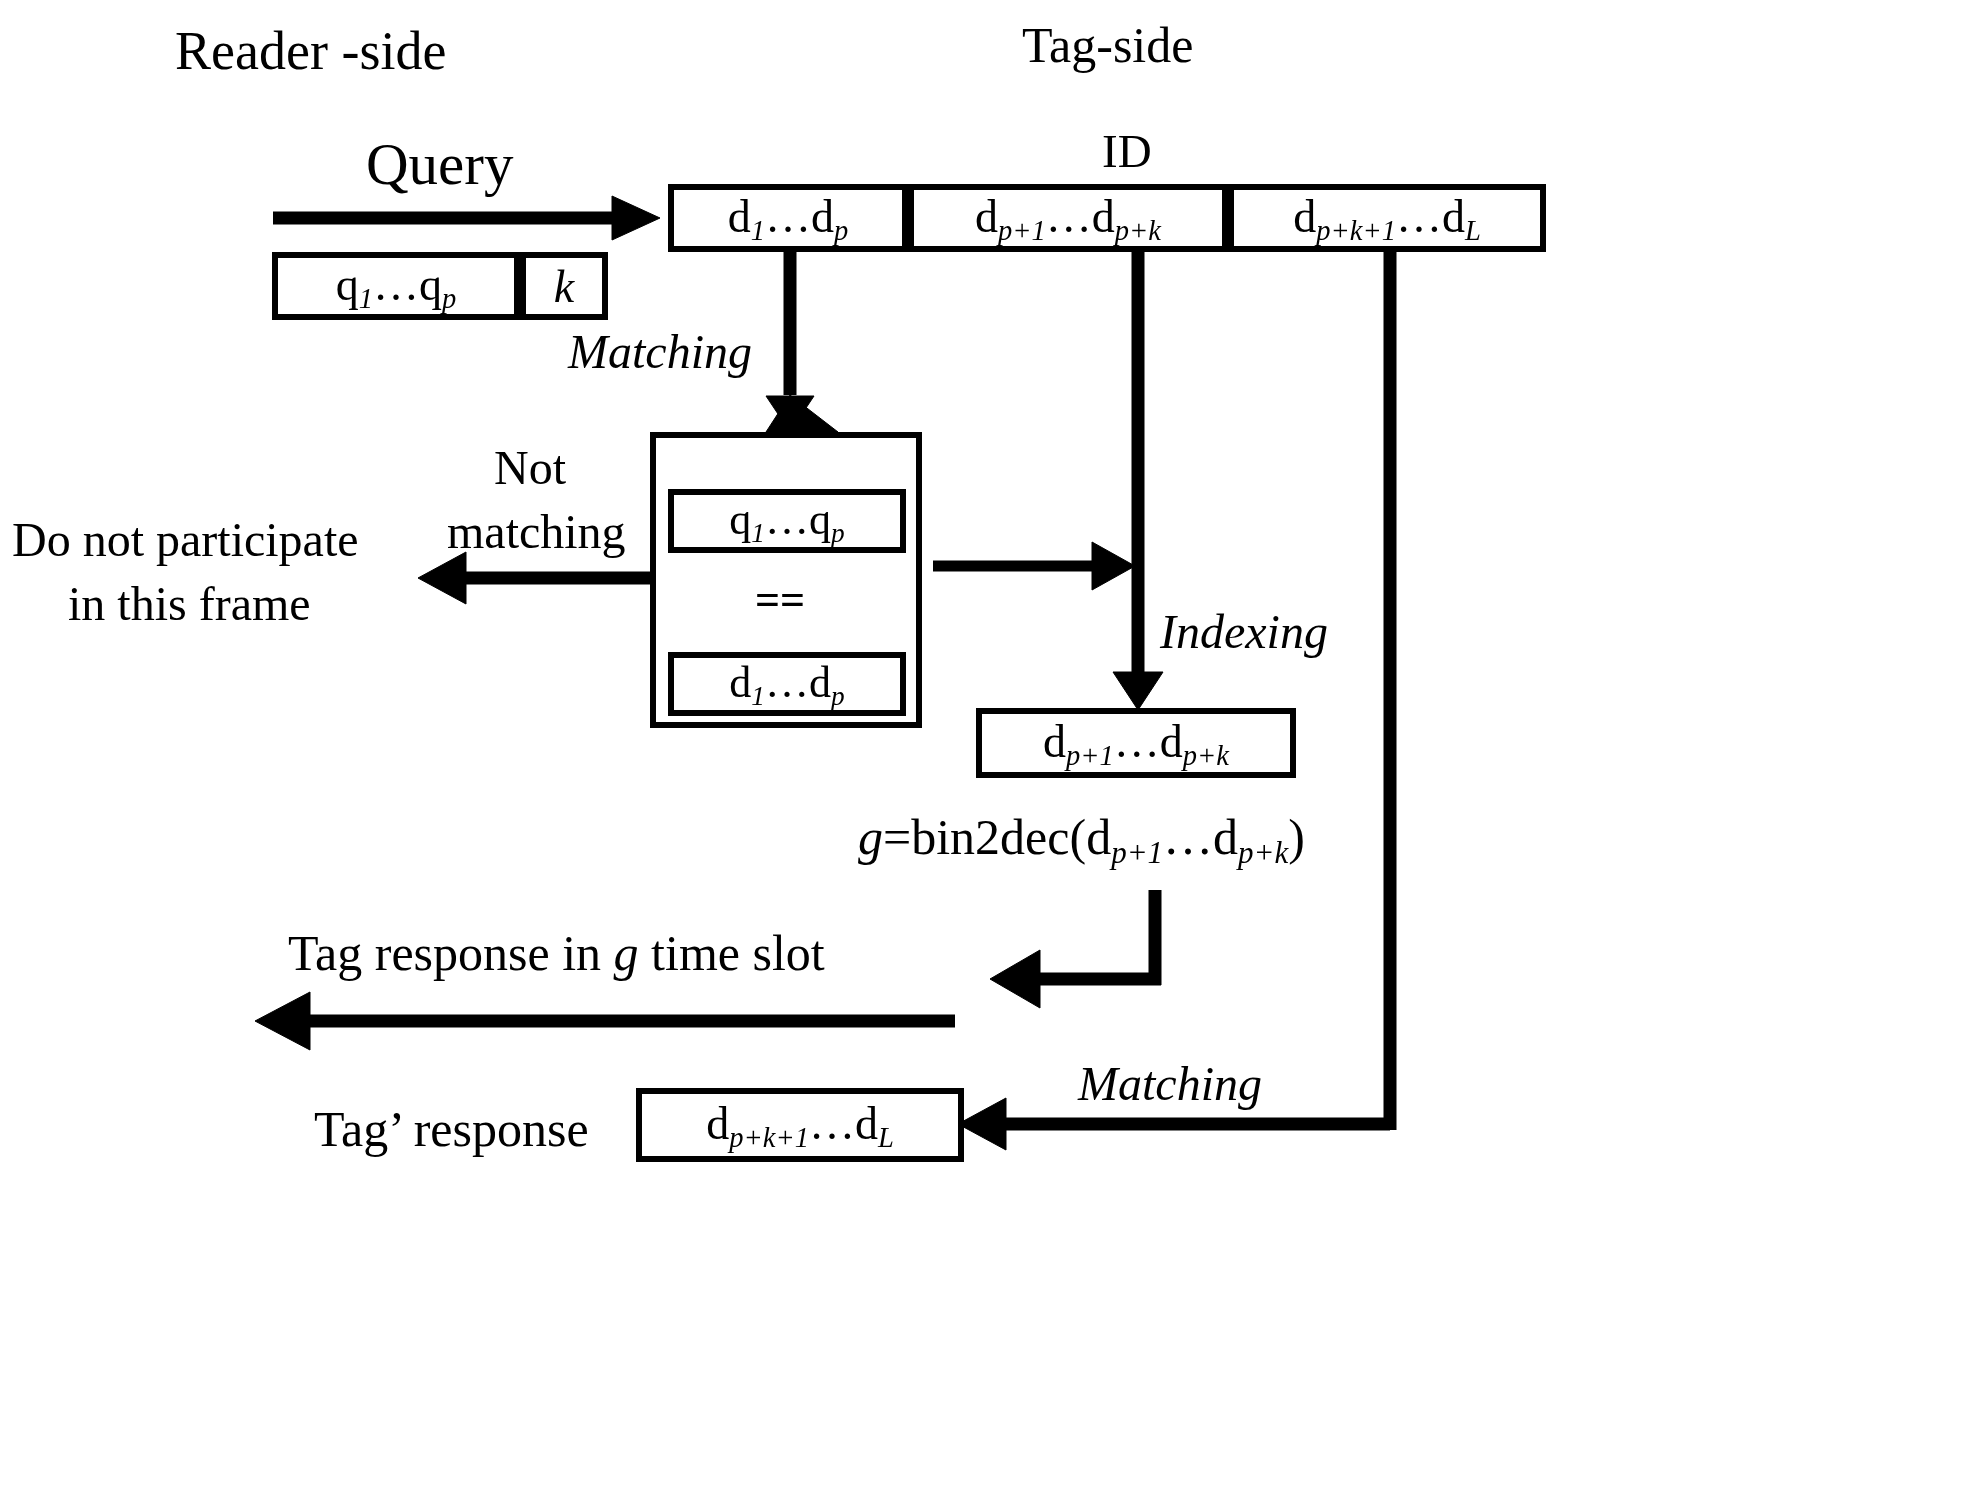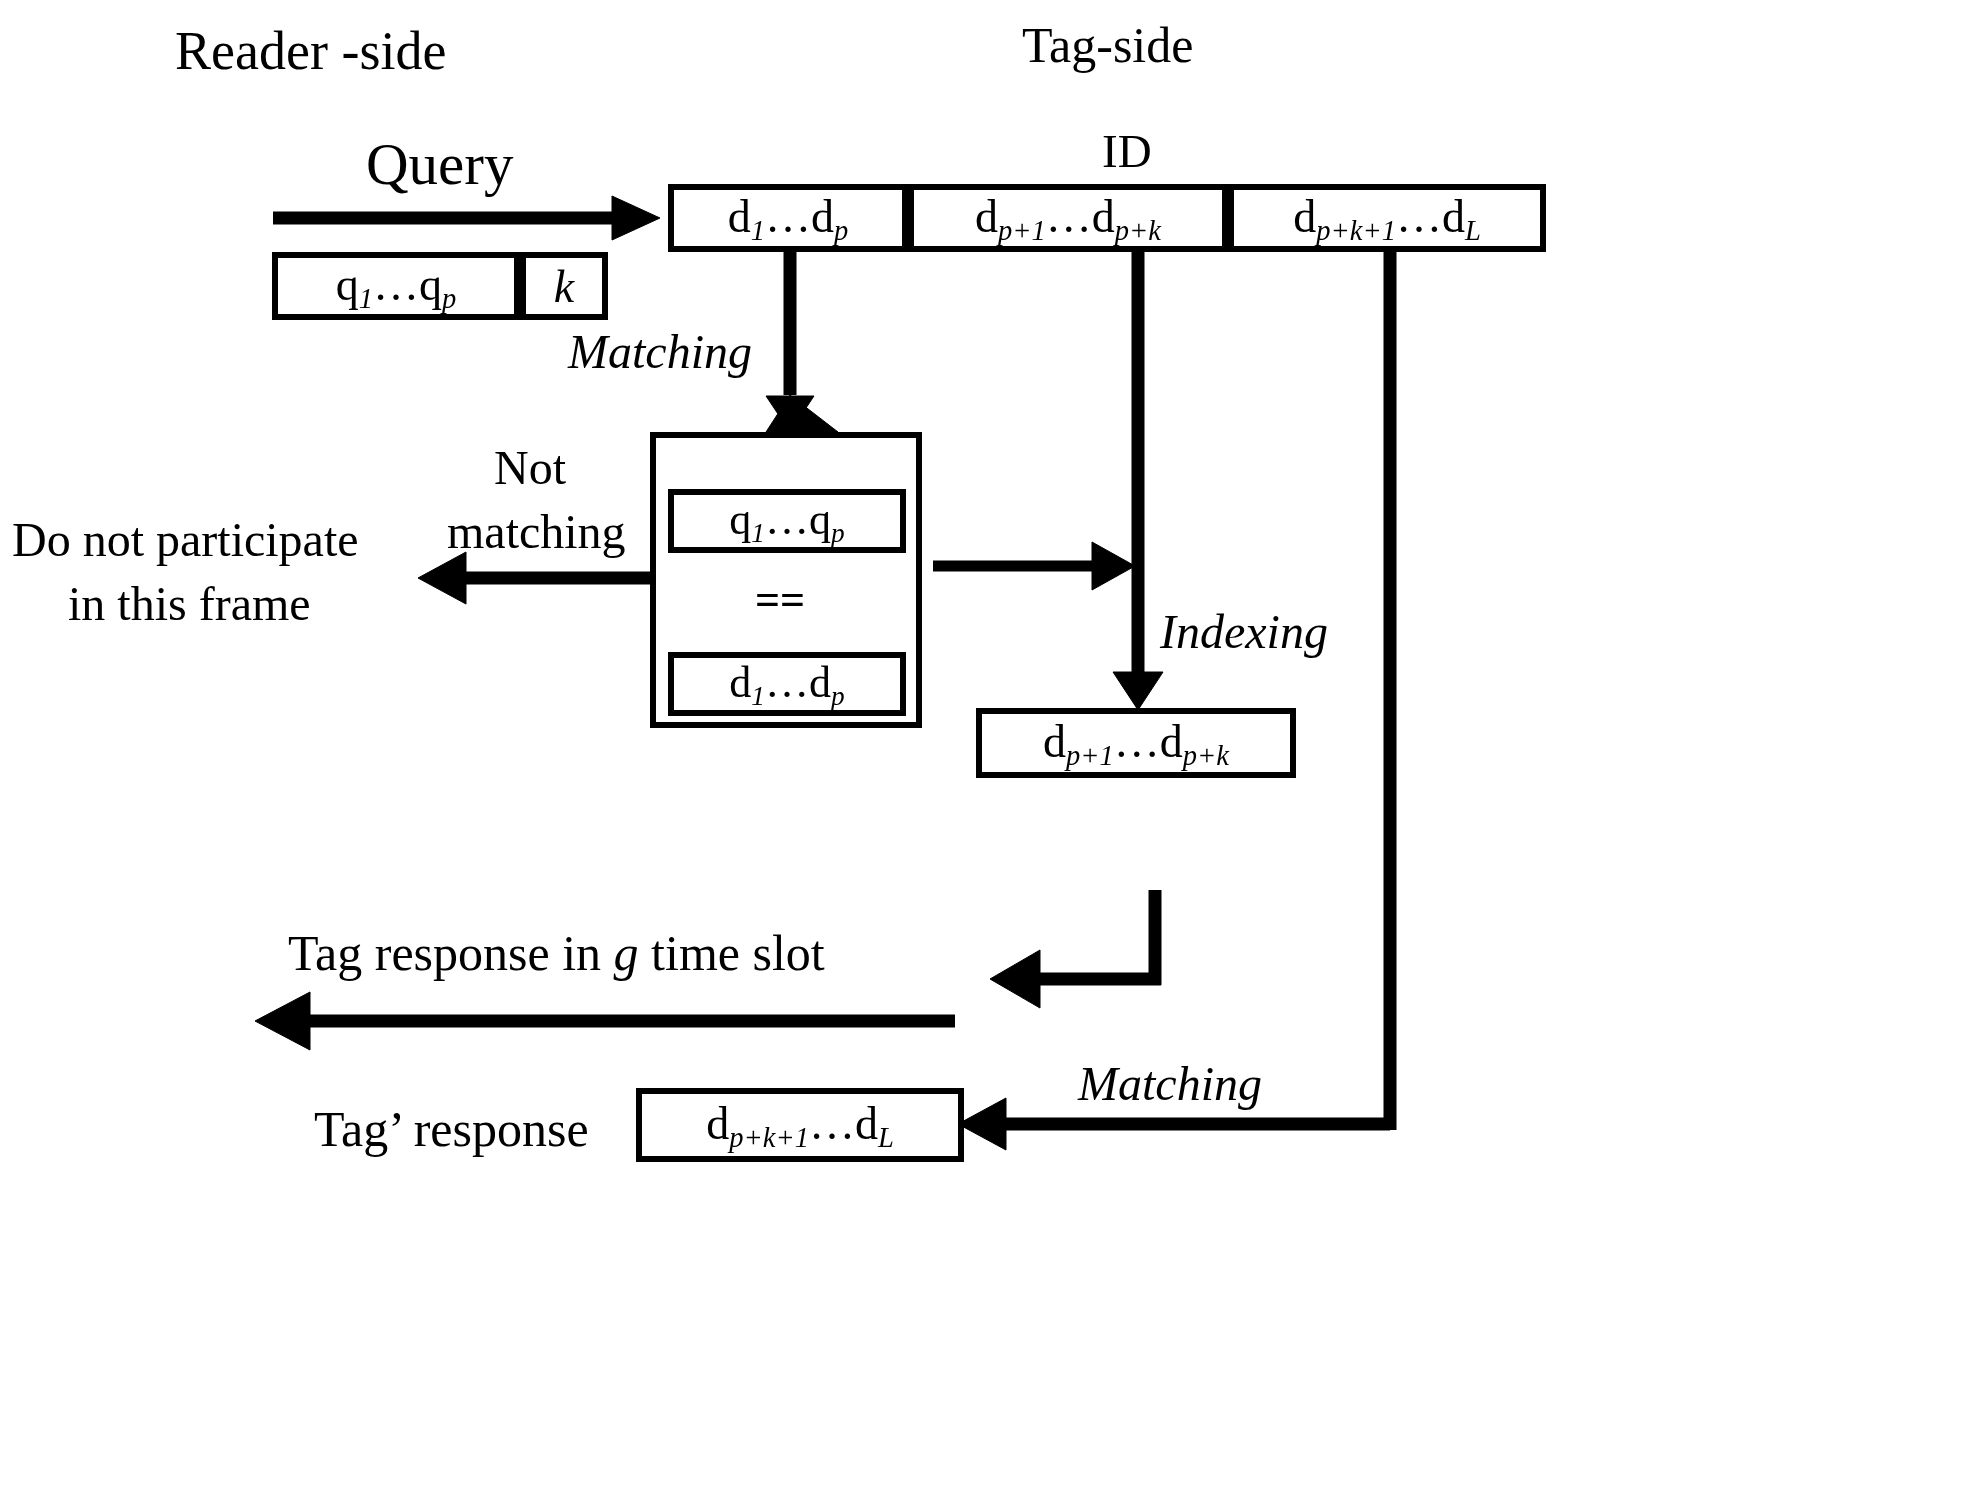--- a/index.html
+++ b/index.html
@@ -112,20 +112,21 @@
   </div>
   <div class="lbl" style="left:755px;top:578px;font-size:44px;font-weight:bold;">==</div>
   <div class="innerbox" style="left:668px;top:652px;width:238px;height:64px;font-size:44px;">
     <span>d<sub>1</sub>…d<sub>p</sub></span>
   </div>
 
   <div class="box" style="left:976px;top:708px;width:320px;height:70px;font-size:46px;">
     <span>d<sub>p+1</sub>…d<sub>p+k</sub></span>
   </div>
 
+  <div class="lbl" style="left:858px;top:812px;font-size:50px;"><span class="it">g</span>=bin2dec(d<sub>p+1</sub>…d<sub>p+k</sub>)</div>
 
   <div class="lbl" style="left:314px;top:1104px;font-size:50px;">Tag’ response</div>
 
   <div class="lbl" style="left:288px;top:928px;font-size:50px;">Tag response  in  <span class="it">g</span> time slot</div>
 
   <div class="box" style="left:636px;top:1088px;width:328px;height:74px;font-size:46px;">
     <span>d<sub>p+k+1</sub>…d<sub>L</sub></span>
   </div>
 
 </div>

